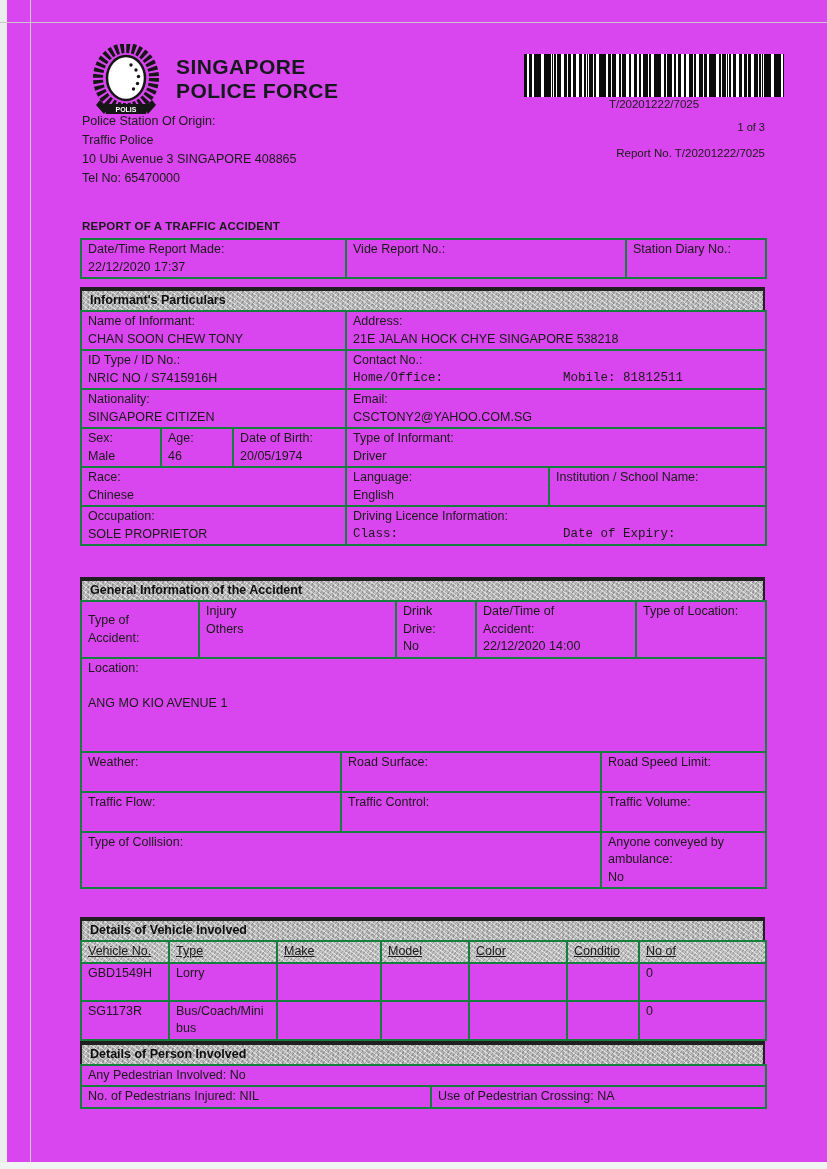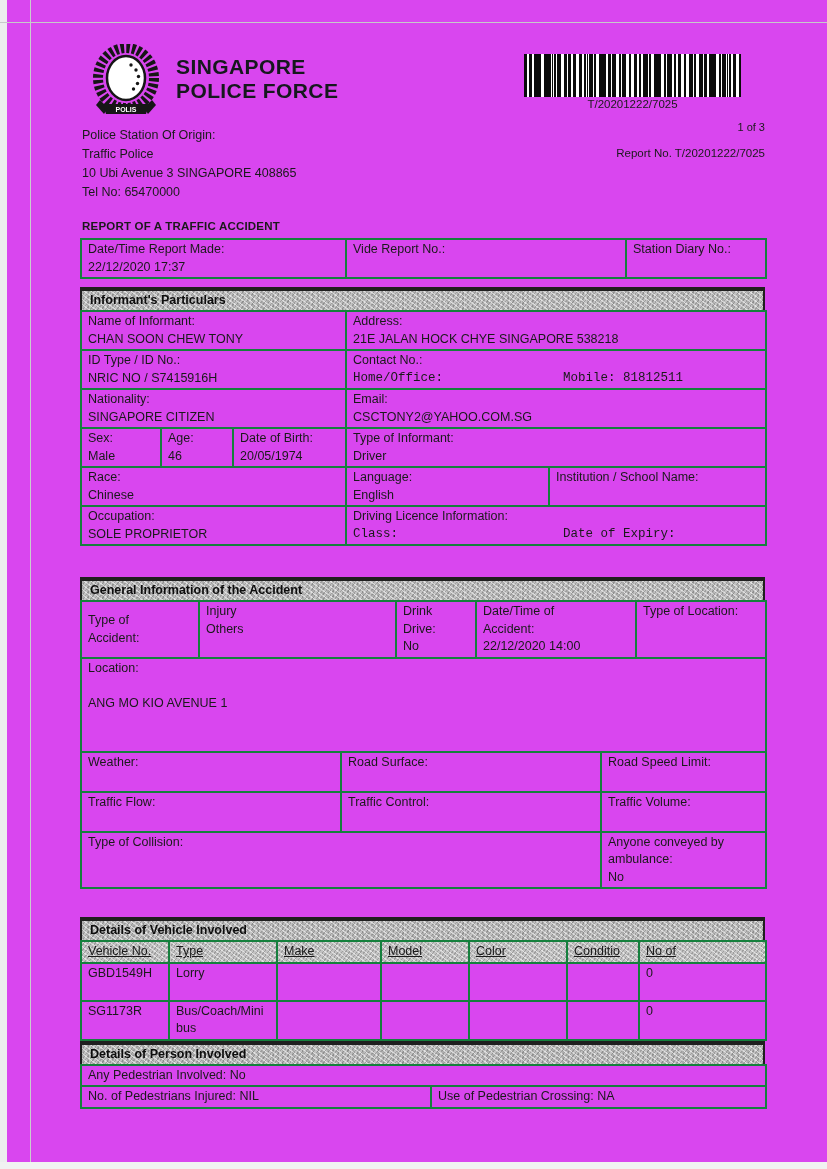--- a/index.html
+++ b/index.html
@@ -6,29 +6,29 @@
   .page{position:relative;width:827px;height:1169px;background:#d946ef;overflow:hidden;
         font-family:"Liberation Sans","DejaVu Sans",sans-serif;color:#1a1a1a;}
   
   .scan-edge-left{position:absolute;left:0;top:0;width:7px;height:100%;background:#eceeee;}
   .scan-line-v{position:absolute;left:30px;top:0;width:1px;height:100%;background:#c9cdce;}
   .scan-line-h{position:absolute;left:0;top:22px;width:100%;height:1px;background:#c6caca;}
   .scan-edge-bottom{position:absolute;left:0;bottom:0;width:100%;height:7px;background:#f1f2f2;}
   
   .crest{position:absolute;left:86px;top:44px;}
   .brand{position:absolute;left:176px;top:55px;font-weight:bold;font-size:21px;line-height:24px;letter-spacing:.4px;color:#15181d;}
-  .bc-wrap{position:absolute;left:524px;top:54px;width:217px;}
+  .bc-wrap{position:absolute;left:524px;top:54px;width:260px;}
   .bc-bars{height:43px;background-color:#fff;
     background-image:
       repeating-linear-gradient(90deg,#0b0b0b 0 2px,transparent 2px 5px),
       repeating-linear-gradient(90deg,#0b0b0b 0 1px,transparent 1px 7px),
       repeating-linear-gradient(90deg,#0b0b0b 0 3px,transparent 3px 11px);}
   .bc-text{text-align:center;font-size:11.5px;margin-top:1px;}
   .page-no{position:absolute;right:62px;top:121px;font-size:11px;}
-  .station{position:absolute;left:82px;top:126px;font-size:12.5px;line-height:19px;}
+  .station{position:absolute;left:82px;top:112px;font-size:12.5px;line-height:19px;}
   .report-no{position:absolute;right:62px;top:147px;font-size:11.5px;}
   
   .content{margin-left:80px;width:685px;padding-top:220px;}
   .title{font-weight:bold;font-size:11.5px;letter-spacing:.2px;margin:0 0 6px 2px;}
   table.t{border-collapse:collapse;width:685px;table-layout:fixed;}
   table.t td{border:2px solid #15803d;padding:1px 6px;vertical-align:top;
              font-size:12.5px;line-height:17.5px;text-align:left;font-weight:normal;overflow:hidden;}
   .meta{margin-bottom:8px;}
   .sect{border:2px solid #1f1f1f;border-top-width:4px;border-bottom:none;
         font-weight:bold;font-size:12.5px;line-height:15px;padding:2px 8px;color:#0d0d0d;

